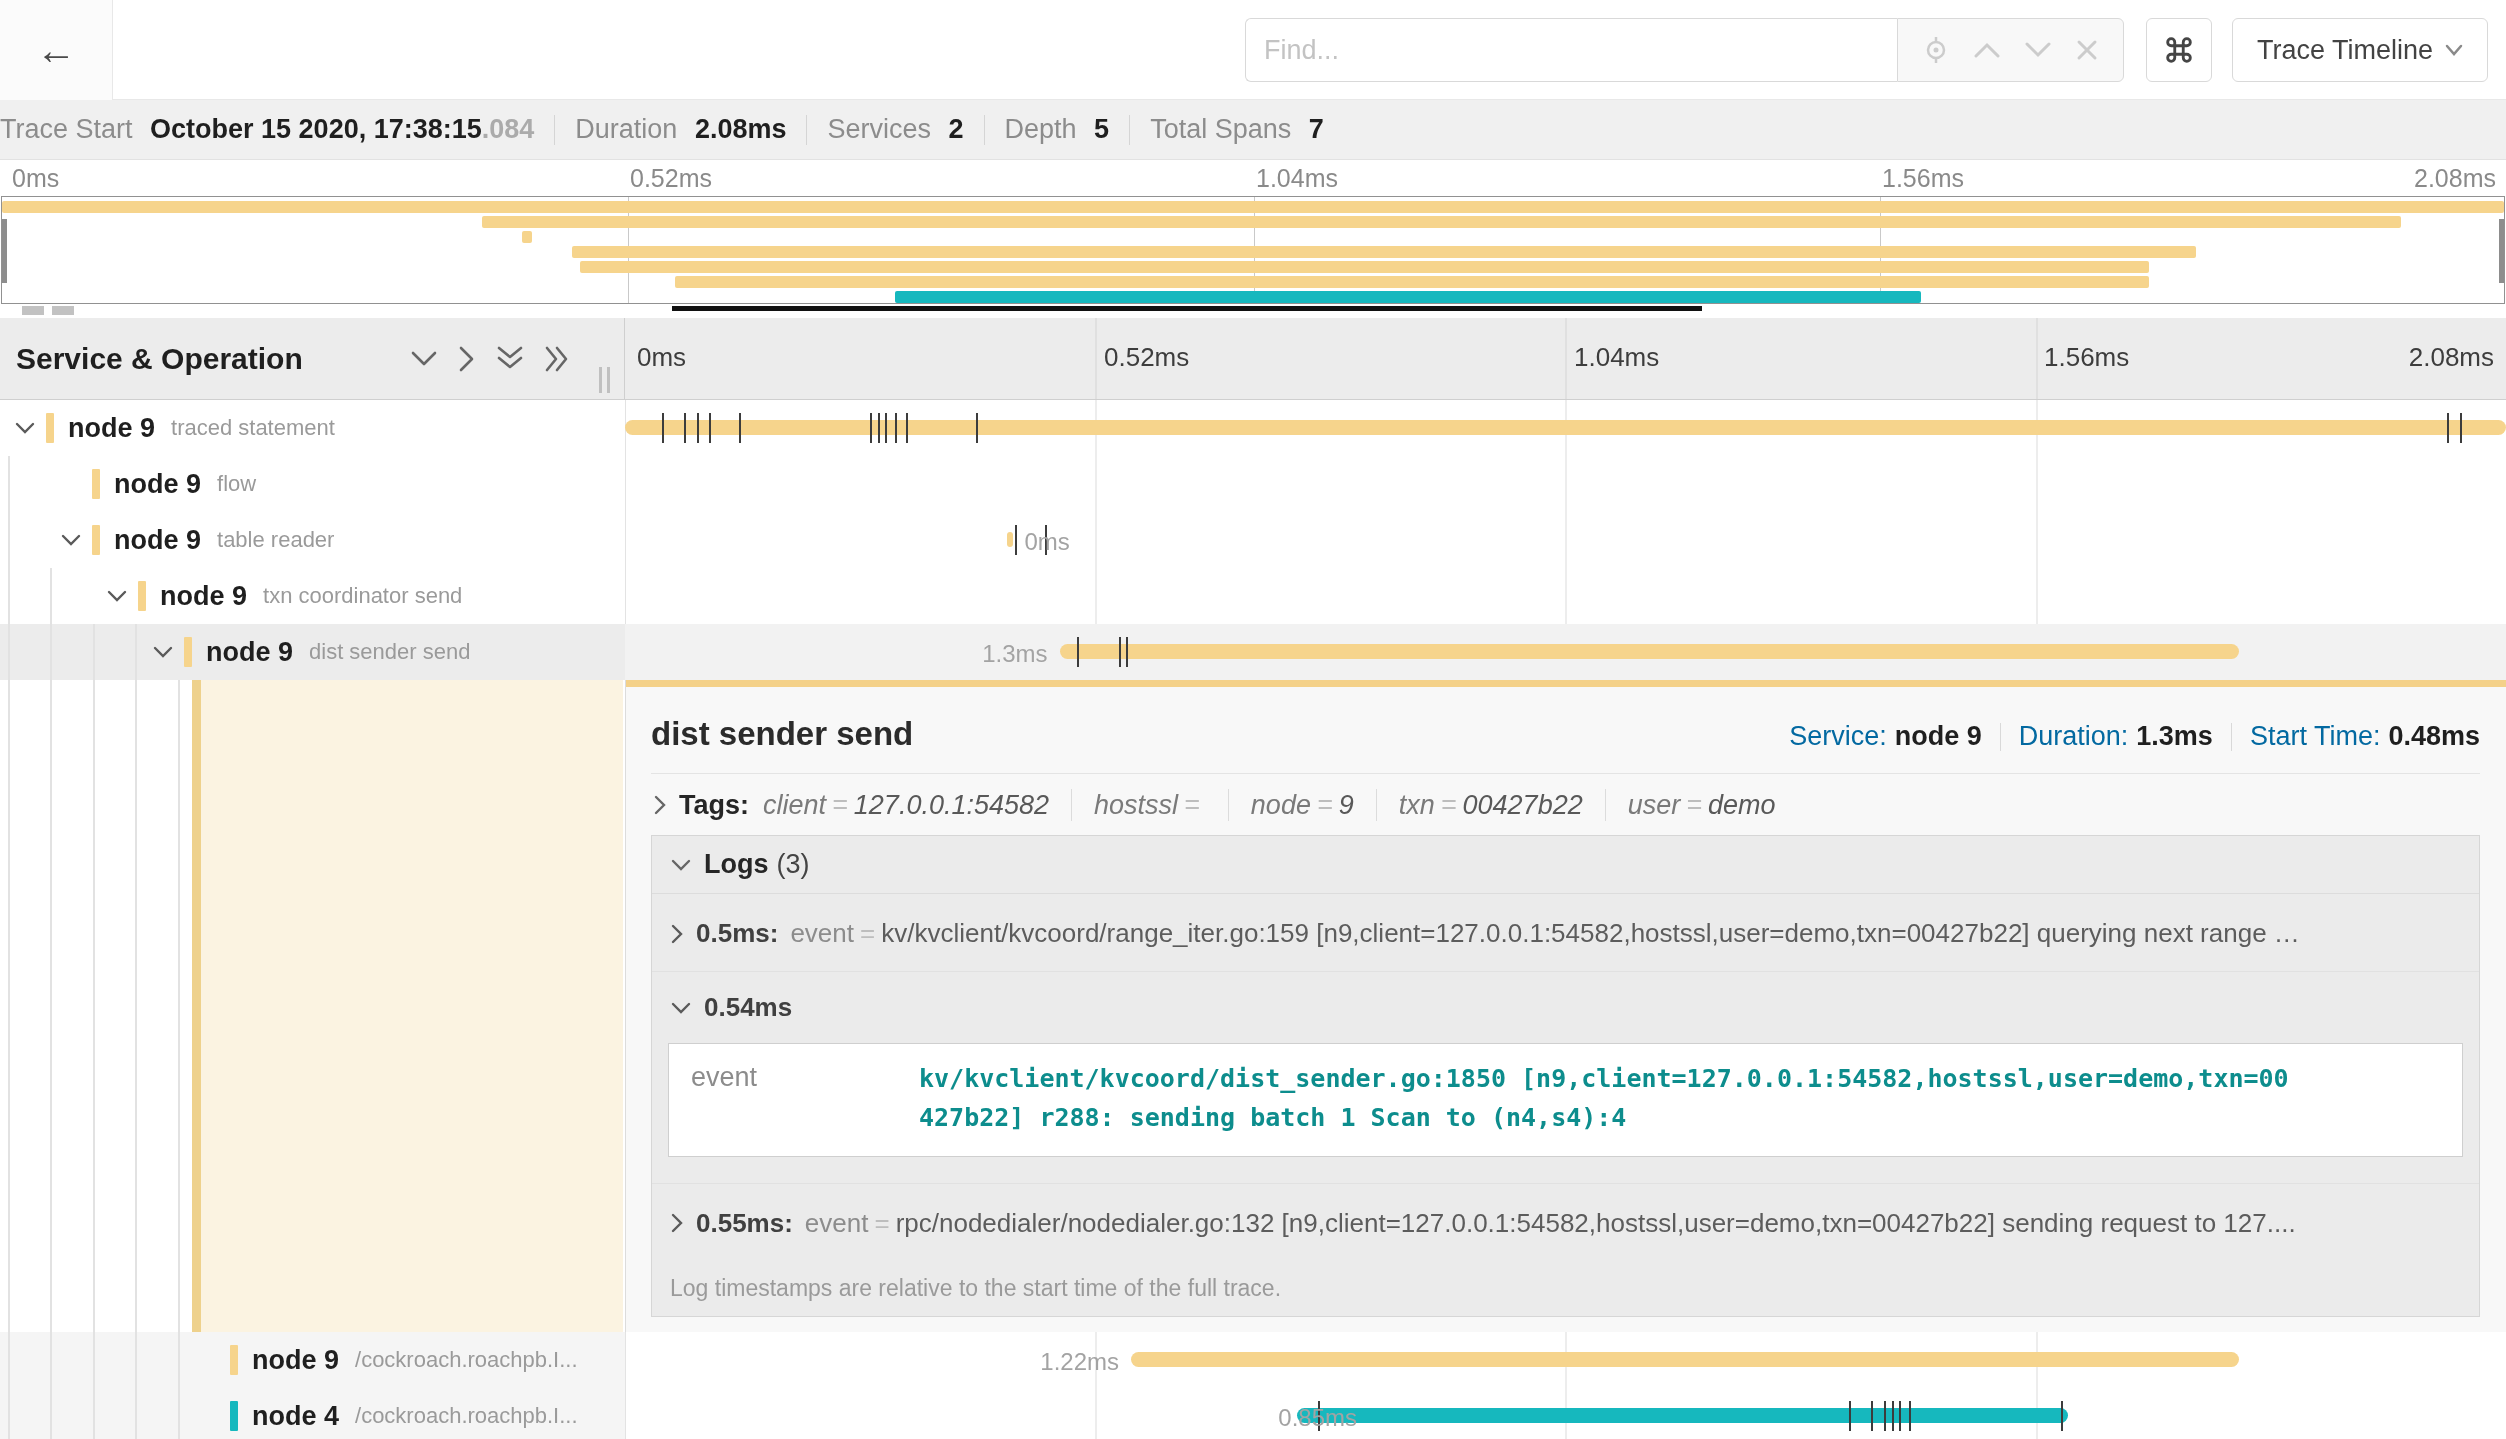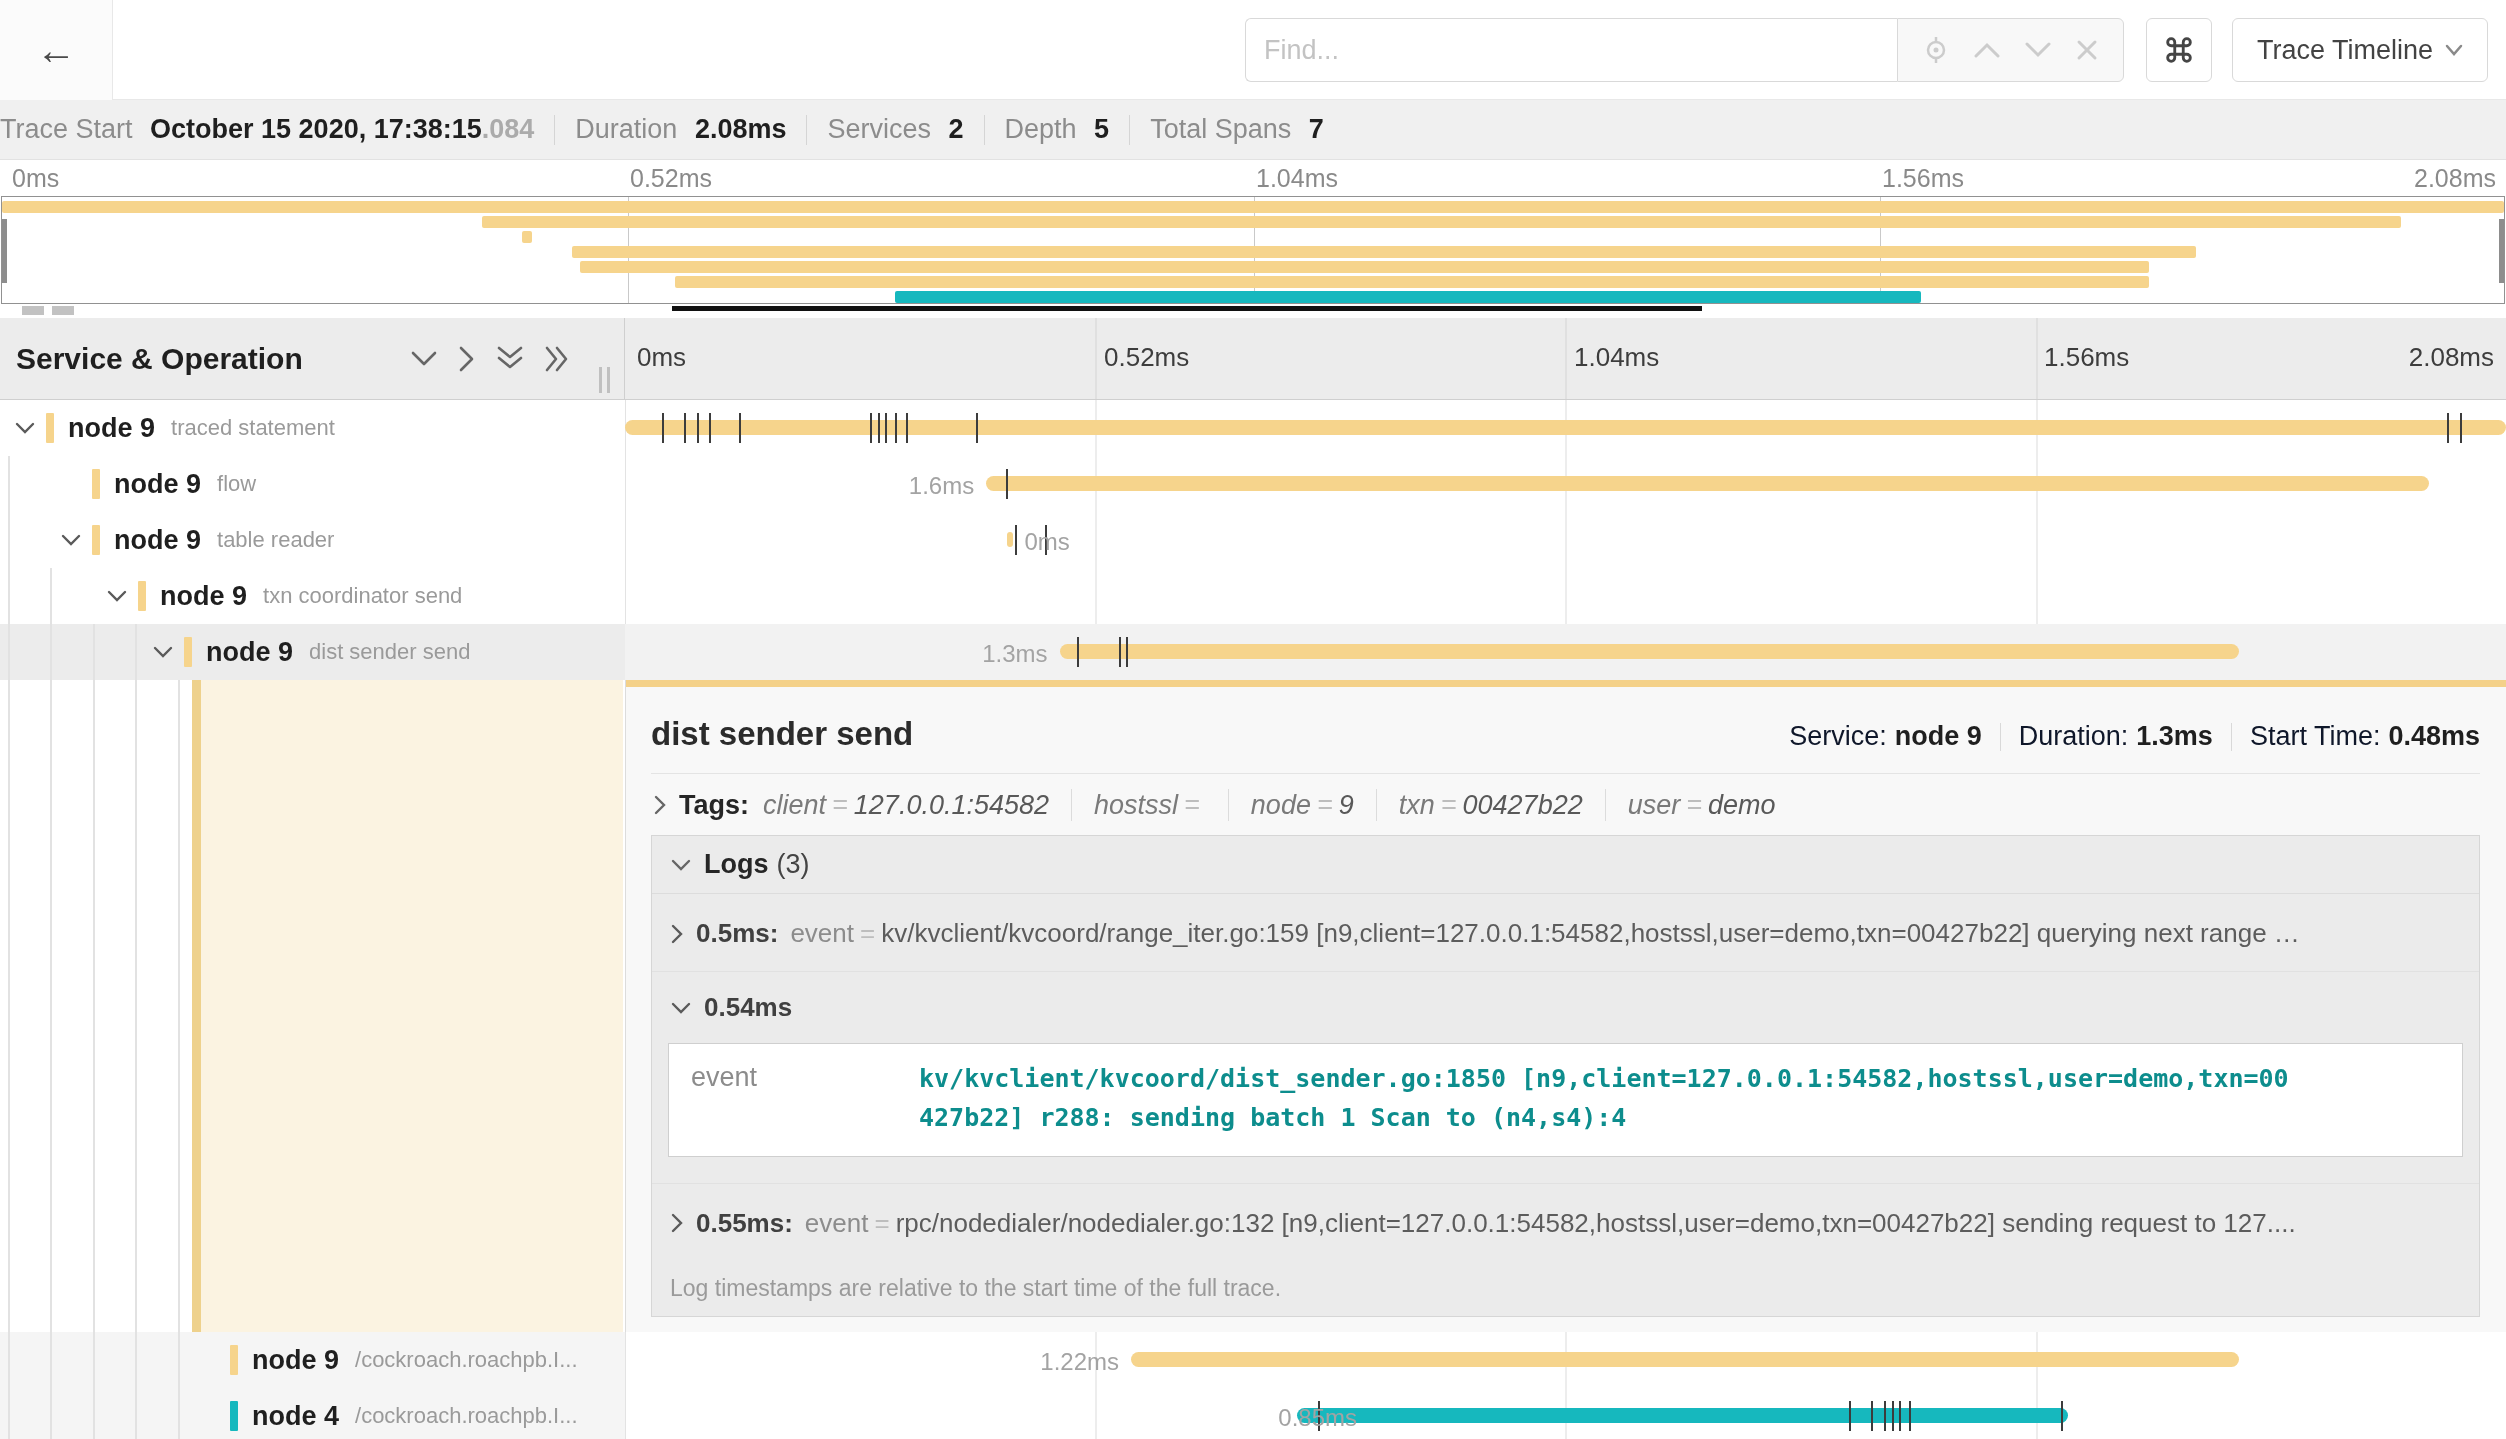--- a/index.html
+++ b/index.html
@@ -86,21 +86,21 @@
   
   .detail-row { display:flex; height:652px; position:relative; }
   .detail-left { width:625px; flex:none; position:relative; background:#fff; }
   .detail-left::after { content:""; position:absolute; left:201px; right:2px; top:0; bottom:0; background:#fbf3e1; }
   .detail-main { flex:1; position:relative; background:#f8f8f8; border-left:1px solid #dcdcdc; overflow:hidden; }
   .accent { height:7px; background:#f4d189; }
   .detail-card { padding:28px 26px 0 25px; }
   .detail-head { display:flex; justify-content:space-between; align-items:baseline; }
   .detail-head h2 { font-size:33px; font-weight:bold; color:#2b2b2b; }
   .meta { display:flex; align-items:center; font-size:27px; }
-  .meta .mlabel { color:#0f172a; margin-right:8px; }
+  .meta .mlabel { color:#0369a1; margin-right:8px; }
   .meta .mvalue { color:#1f1f1f; font-weight:bold; }
   .meta .msep { width:1px; height:28px; background:#d9d9d9; margin:0 18px; }
   .detail-hr { border:none; border-top:1px solid #e4e4e4; margin-top:20px; }
   .tags-row { display:flex; align-items:center; padding:15px 0 14px 2px; font-size:27px; cursor:pointer; flex-wrap:nowrap; }
   .tags-row .tlabel { font-weight:bold; color:#262626; margin:0 14px 0 12px; }
   .tag-key { color:#7a7a7a; } .tag-eq { color:#bdbdbd; padding:0 6px; } .tag-val { color:#595959; }
   .tag-sep { width:1px; height:32px; background:#dcdcdc; margin:0 22px; flex:none; }
   .logs { border:1px solid #d6d6d6; background:#ebebeb; }
   .logs-head { display:flex; align-items:center; padding:13px 18px; border-bottom:1px solid #dcdcdc;
                font-size:27px; cursor:pointer; }
@@ -300,25 +300,20 @@
             <i class="btick" style="left: calc(96.9% - 1px); background: rgb(60, 60, 60);"></i>
             <i class="btick" style="left: calc(97.6% - 1px); background: rgb(60, 60, 60);"></i>
           </div>
         </div>
         <div class="trow">
           <div class="tcell-left" style="padding-left: 60px;">
             <span class="chev-box"></span>
             <span class="marker" style="background: rgb(246, 212, 140);"></span>
             <span class="svc">node 9</span>
             <span class="op">flow</span>
-          </div>
-          <div class="tcell-right">
-            <div class="bar" style="left: 19.2%; width: 76.7%; background: rgb(246, 212, 140);"></div>
-            <i class="btick" style="left: calc(20.3% - 1px); background: rgb(60, 60, 60);"></i>
-            <span class="dlabel" style="right: 1531.85px;">1.6ms</span>
           </div>
         </div>
         <div class="trow">
           <div class="tcell-left" style="padding-left: 60px;">
             <span class="chev-box">
               <svg width="22" height="14" viewBox="0 0 22 14">
                 <polyline points="3,3 11,11 19,3" fill="none" stroke="#5a5a5a" stroke-width="2.4" stroke-linecap="round"></polyline>
               </svg>
             </span>
             <span class="marker" style="background: rgb(246, 212, 140);"></span>

